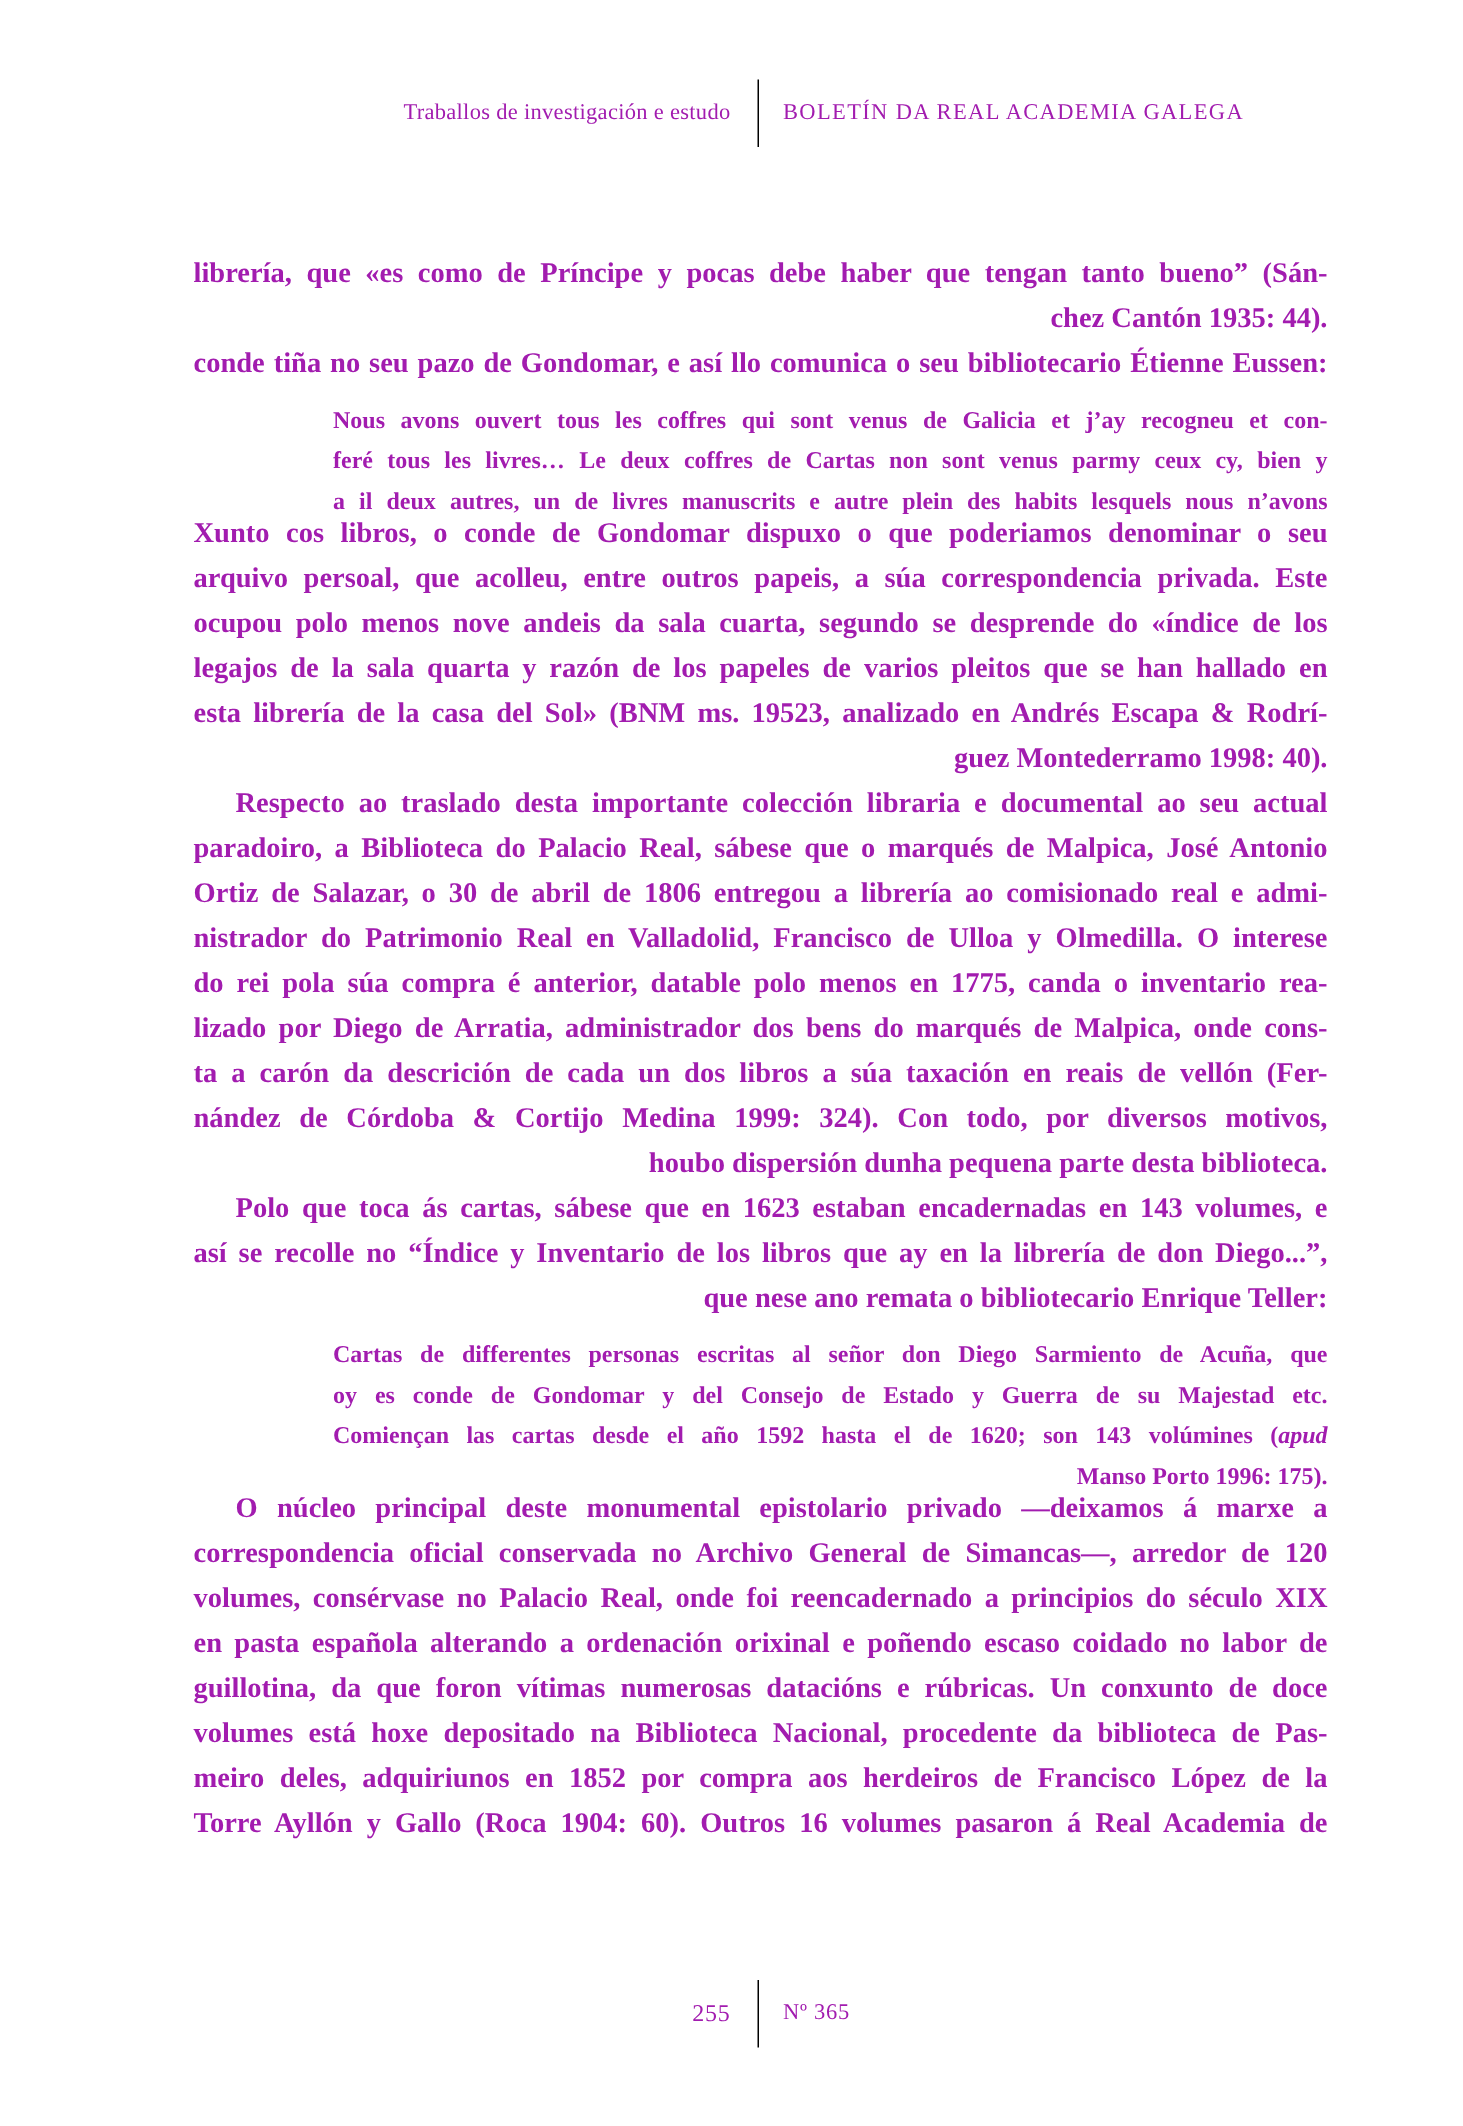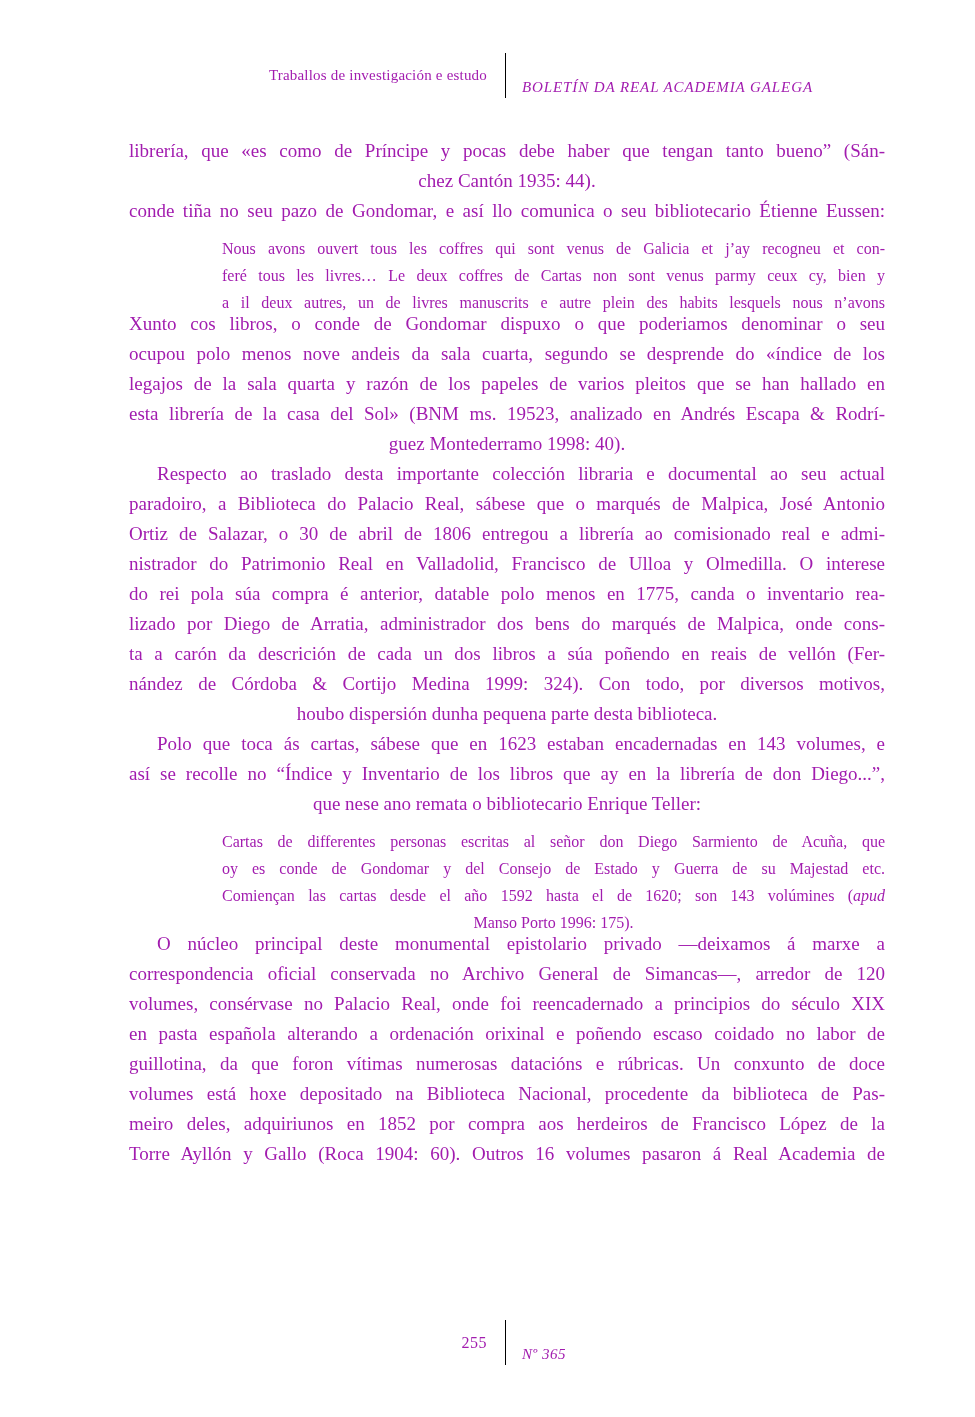--- a/index.html
+++ b/index.html
@@ -31,58 +31,58 @@
     right: 505px;
     top: 0;
     height: 45px;
     display: flex;
     align-items: center;
     white-space: nowrap;
   }
   .rh-right, .pf-issue {
     position: absolute;
     left: 505px;
-    top: 12px;
+    top: 0;
     height: 45px;
     display: flex;
     align-items: center;
     white-space: nowrap;
-    font-style: italic;
   }
   .rh-left  { font-size: 15px; letter-spacing: 0.2px; }
   .rh-right { font-size: 15px; letter-spacing: 0.9px; }
   .pf-num   { font-size: 16px; letter-spacing: 0.5px; }
   .pf-issue { font-size: 15px; letter-spacing: 0.5px; }
   .v-rule {
     position: absolute;
     left: 488px;
     top: 0;
     width: 1px;
     height: 45px;
     background: #000000;
   }
   
   .text-block {
     position: absolute;
     left: 112px;
-    top: 136px;
+    top: 168px;
     width: 756px;
+    font-weight: bold;
   }
   .par {
     font-size: 19px;
     line-height: 30px;
     margin: 0;
   }
   .quote {
     font-size: 16px;
     line-height: 27px;
     padding-left: 93px;
     margin: 9px 0 -7px 0;
   }
-  .ln { text-align: center; }
+  .ln { text-align: right; }
   .ln.just {
     text-align: justify;
     text-align-last: justify;
   }
   .ln.ind { padding-left: 28px; }
   .it { font-style: italic; }
 </style>
 </head>
 <body>
 
@@ -102,33 +102,34 @@
       <div class="par">
         <div class="ln just">conde tiña no seu pazo de Gondomar, e así llo comunica o seu bibliotecario Étienne Eussen:</div>
       </div>
       <div class="quote">
         <div class="ln just">Nous avons ouvert tous les coffres qui sont venus de Galicia et j’ay recogneu et con-</div>
         <div class="ln just">feré tous les livres… Le deux coffres de Cartas non sont venus parmy ceux cy, bien y</div>
         <div class="ln just">a il deux autres, un de livres manuscrits e autre plein des habits lesquels nous n’avons</div>
       </div>
       <div class="par">
         <div class="ln just">Xunto cos libros, o conde de Gondomar dispuxo o que poderiamos denominar o seu</div>
+        <div class="ln just">arquivo persoal, que acolleu, entre outros papeis, a súa correspondencia privada. Este</div>
         <div class="ln just">ocupou polo menos nove andeis da sala cuarta, segundo se desprende do «índice de los</div>
         <div class="ln just">legajos de la sala quarta y razón de los papeles de varios pleitos que se han hallado en</div>
         <div class="ln just">esta librería de la casa del Sol» (BNM ms. 19523, analizado en Andrés Escapa &amp; Rodrí-</div>
         <div class="ln">guez Montederramo 1998: 40).</div>
       </div>
       <div class="par">
         <div class="ln just ind">Respecto ao traslado desta importante colección libraria e documental ao seu actual</div>
         <div class="ln just">paradoiro, a Biblioteca do Palacio Real, sábese que o marqués de Malpica, José Antonio</div>
         <div class="ln just">Ortiz de Salazar, o 30 de abril de 1806 entregou a librería ao comisionado real e admi-</div>
         <div class="ln just">nistrador do Patrimonio Real en Valladolid, Francisco de Ulloa y Olmedilla. O interese</div>
         <div class="ln just">do rei pola súa compra é anterior, datable polo menos en 1775, canda o inventario rea-</div>
         <div class="ln just">lizado por Diego de Arratia, administrador dos bens do marqués de Malpica, onde cons-</div>
-        <div class="ln just">ta a carón da descrición de cada un dos libros a súa poñendo en reais de vellón (Fer-</div>
+        <div class="ln just">ta a carón da descrición de cada un dos libros a súa taxación en reais de vellón (Fer-</div>
         <div class="ln just">nández de Córdoba &amp; Cortijo Medina 1999: 324). Con todo, por diversos motivos,</div>
         <div class="ln">houbo dispersión dunha pequena parte desta biblioteca.</div>
       </div>
       <div class="par">
         <div class="ln just ind">Polo que toca ás cartas, sábese que en 1623 estaban encadernadas en 143 volumes, e</div>
         <div class="ln just">así se recolle no “Índice y Inventario de los libros que ay en la librería de don Diego...”,</div>
         <div class="ln">que nese ano remata o bibliotecario Enrique Teller:</div>
       </div>
       <div class="quote">
         <div class="ln just">Cartas de differentes personas escritas al señor don Diego Sarmiento de Acuña, que</div>

